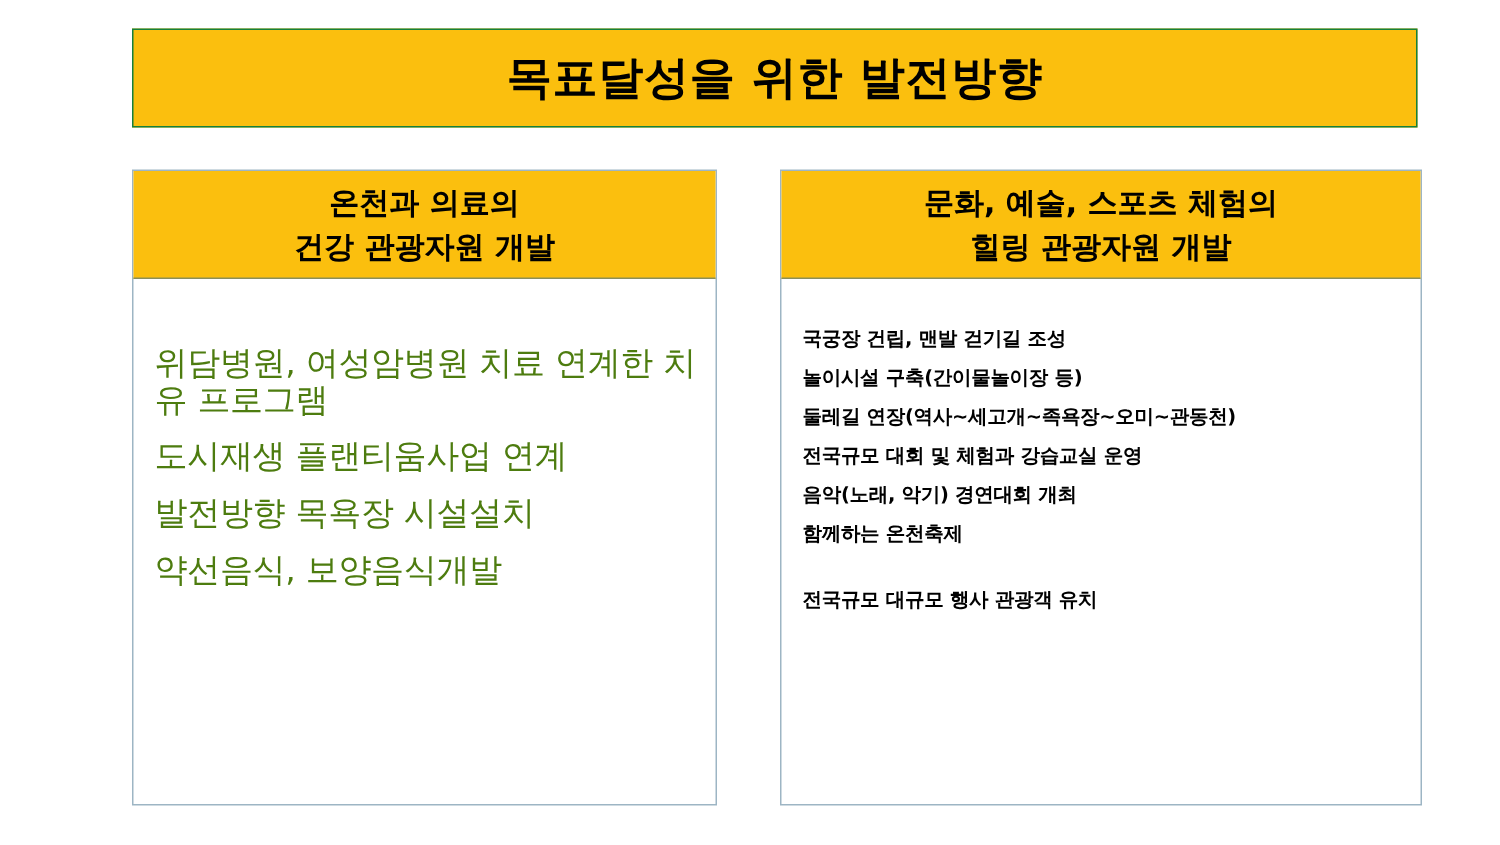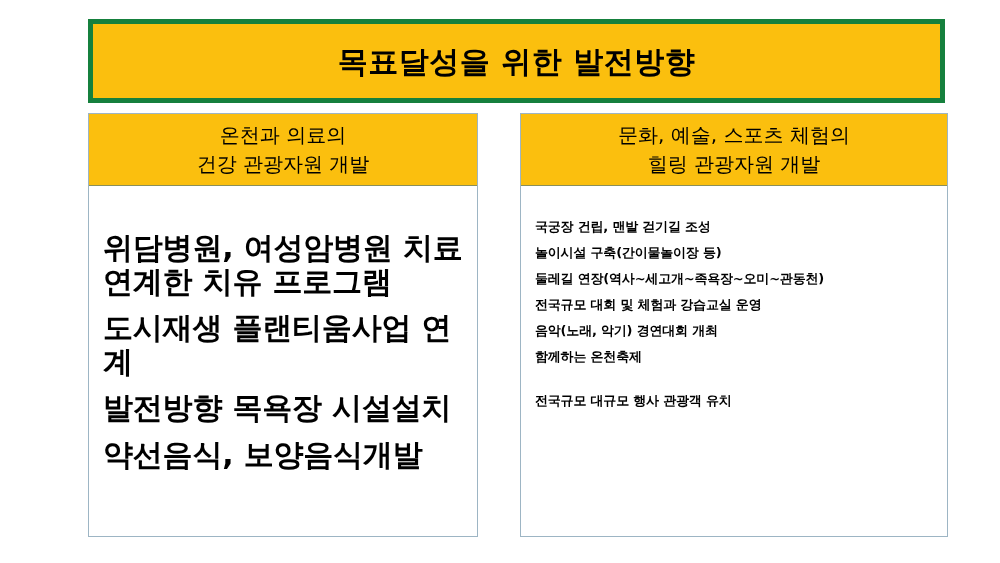--- a/index.html
+++ b/index.html
@@ -22,23 +22,23 @@
     inset: 0;
     background: #ffffff;
   }
 
   
   .title-banner {
     position: absolute;
     left: 88px;
     top: 19px;
     width: 857px;
-    height: 84px;
+    height: 66px;
     background: #FBBF0E;
-    border: 5px solid #15803d;
+    border: 1px solid #15803d;
     box-sizing: border-box;
     display: flex;
     align-items: center;
     justify-content: center;
   }
   .title-text {
     font-size: 30px;
     font-weight: bold;
     letter-spacing: 0.5px;
     color: #000000;
@@ -75,42 +75,42 @@
     box-sizing: border-box;
     display: flex;
     flex-direction: column;
     align-items: center;
     justify-content: center;
     height: 72px;
     flex: 0 0 auto;
   }
   .panel-header .hline {
     font-size: 20px;
-    font-weight: normal;
+    font-weight: bold;
     line-height: 1.45;
     color: #000000;
     text-align: right;
     white-space: nowrap;
   }
 
   .panel-body {
     flex: 1 1 auto;
     box-sizing: border-box;
     position: relative;
   }
 
   
   .panel-left .panel-body {
     padding: 45px 10px 0 14px;
   }
   .left-item {
-    font-size: 30px;
-    font-weight: bold;
+    font-size: 22px;
+    font-weight: normal;
     line-height: 1.12;
-    color: #000000;
+    color: #4d7c0f;
     margin: 0 0 13px 0;
     letter-spacing: -0.2px;
   }
   .left-item:last-child { margin-bottom: 0; }
 
   
   .panel-right .panel-body {
     padding: 34px 8px 0 14px;
   }
   .right-line {

